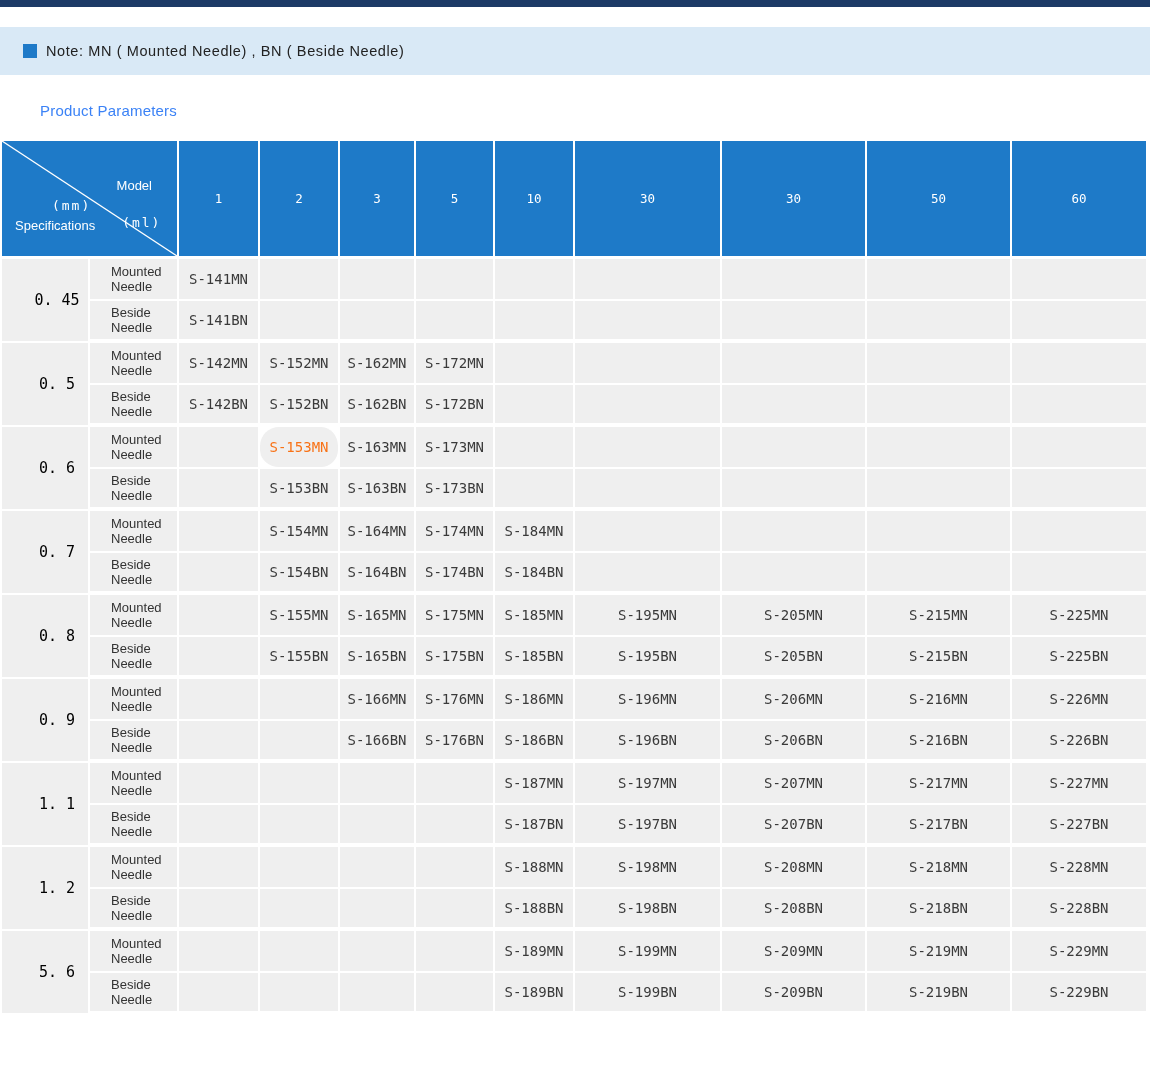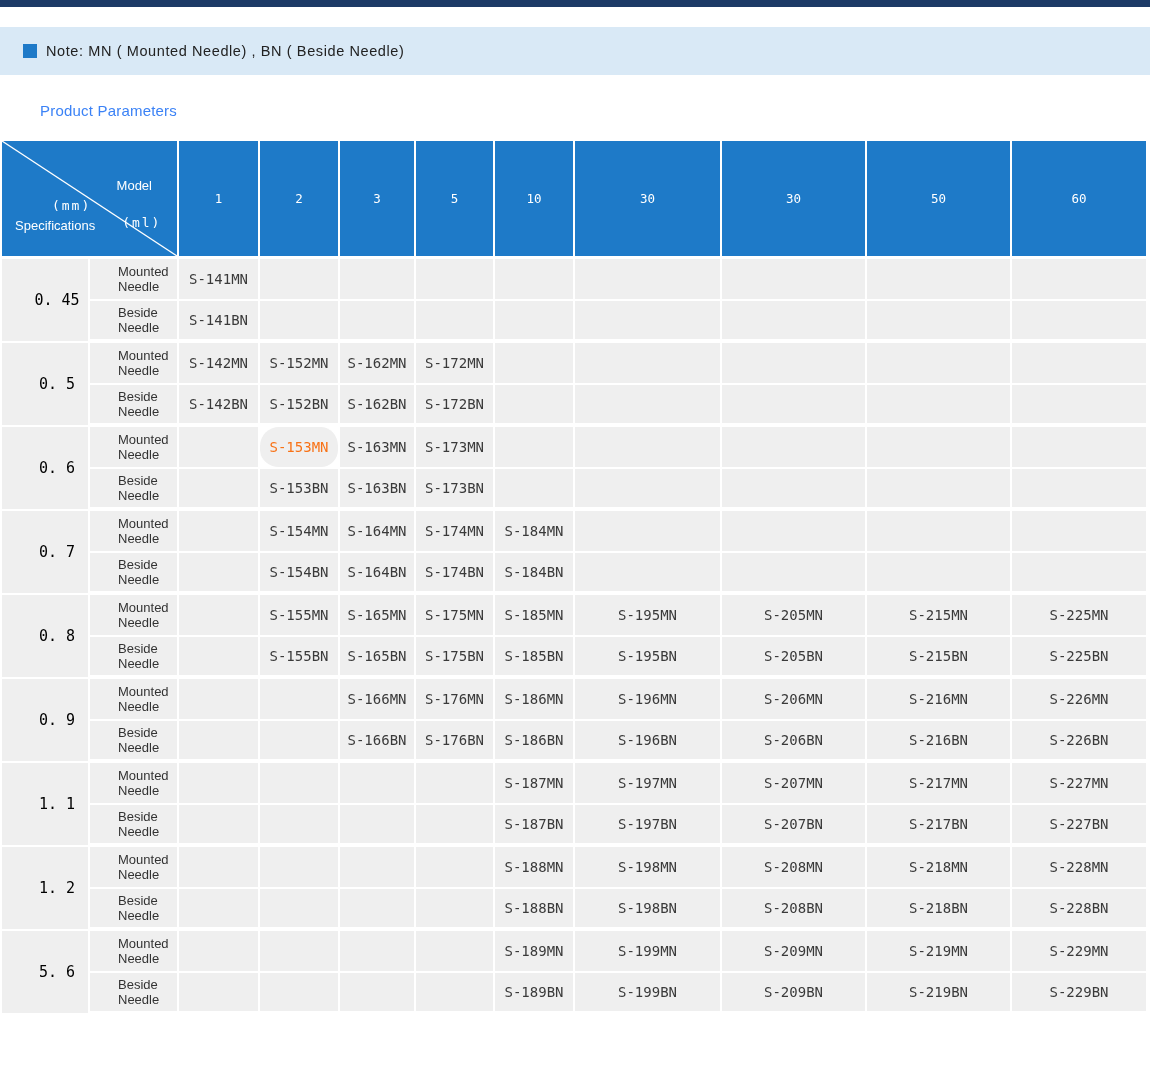--- a/index.html
+++ b/index.html
@@ -67,21 +67,21 @@
   }
   tbody tr.row-mn td{border-bottom:2px solid #fff;}
   tbody tr.row-bn td{border-bottom:4px solid #fff;}
   tbody td.spec-cell{
     border-bottom:4px solid #fff;
     text-align:center;
     font-family:"DejaVu Sans Mono", monospace;
     font-size:15px;color:#000;padding-left:24px;
   }
   tbody td.type-cell{
-    padding-left:28px;
+    padding-left:21px;
     font-size:13px;line-height:15.5px;color:#333;
   }
   tbody td.val-cell{
     text-align:center;
     font-family:"DejaVu Sans Mono", monospace;
     font-size:14px;color:#3a3a3a;
   }
   tbody td.val-cell.highlight{color:var(--highlight);border-radius:19px;}
 </style>
 </head>

